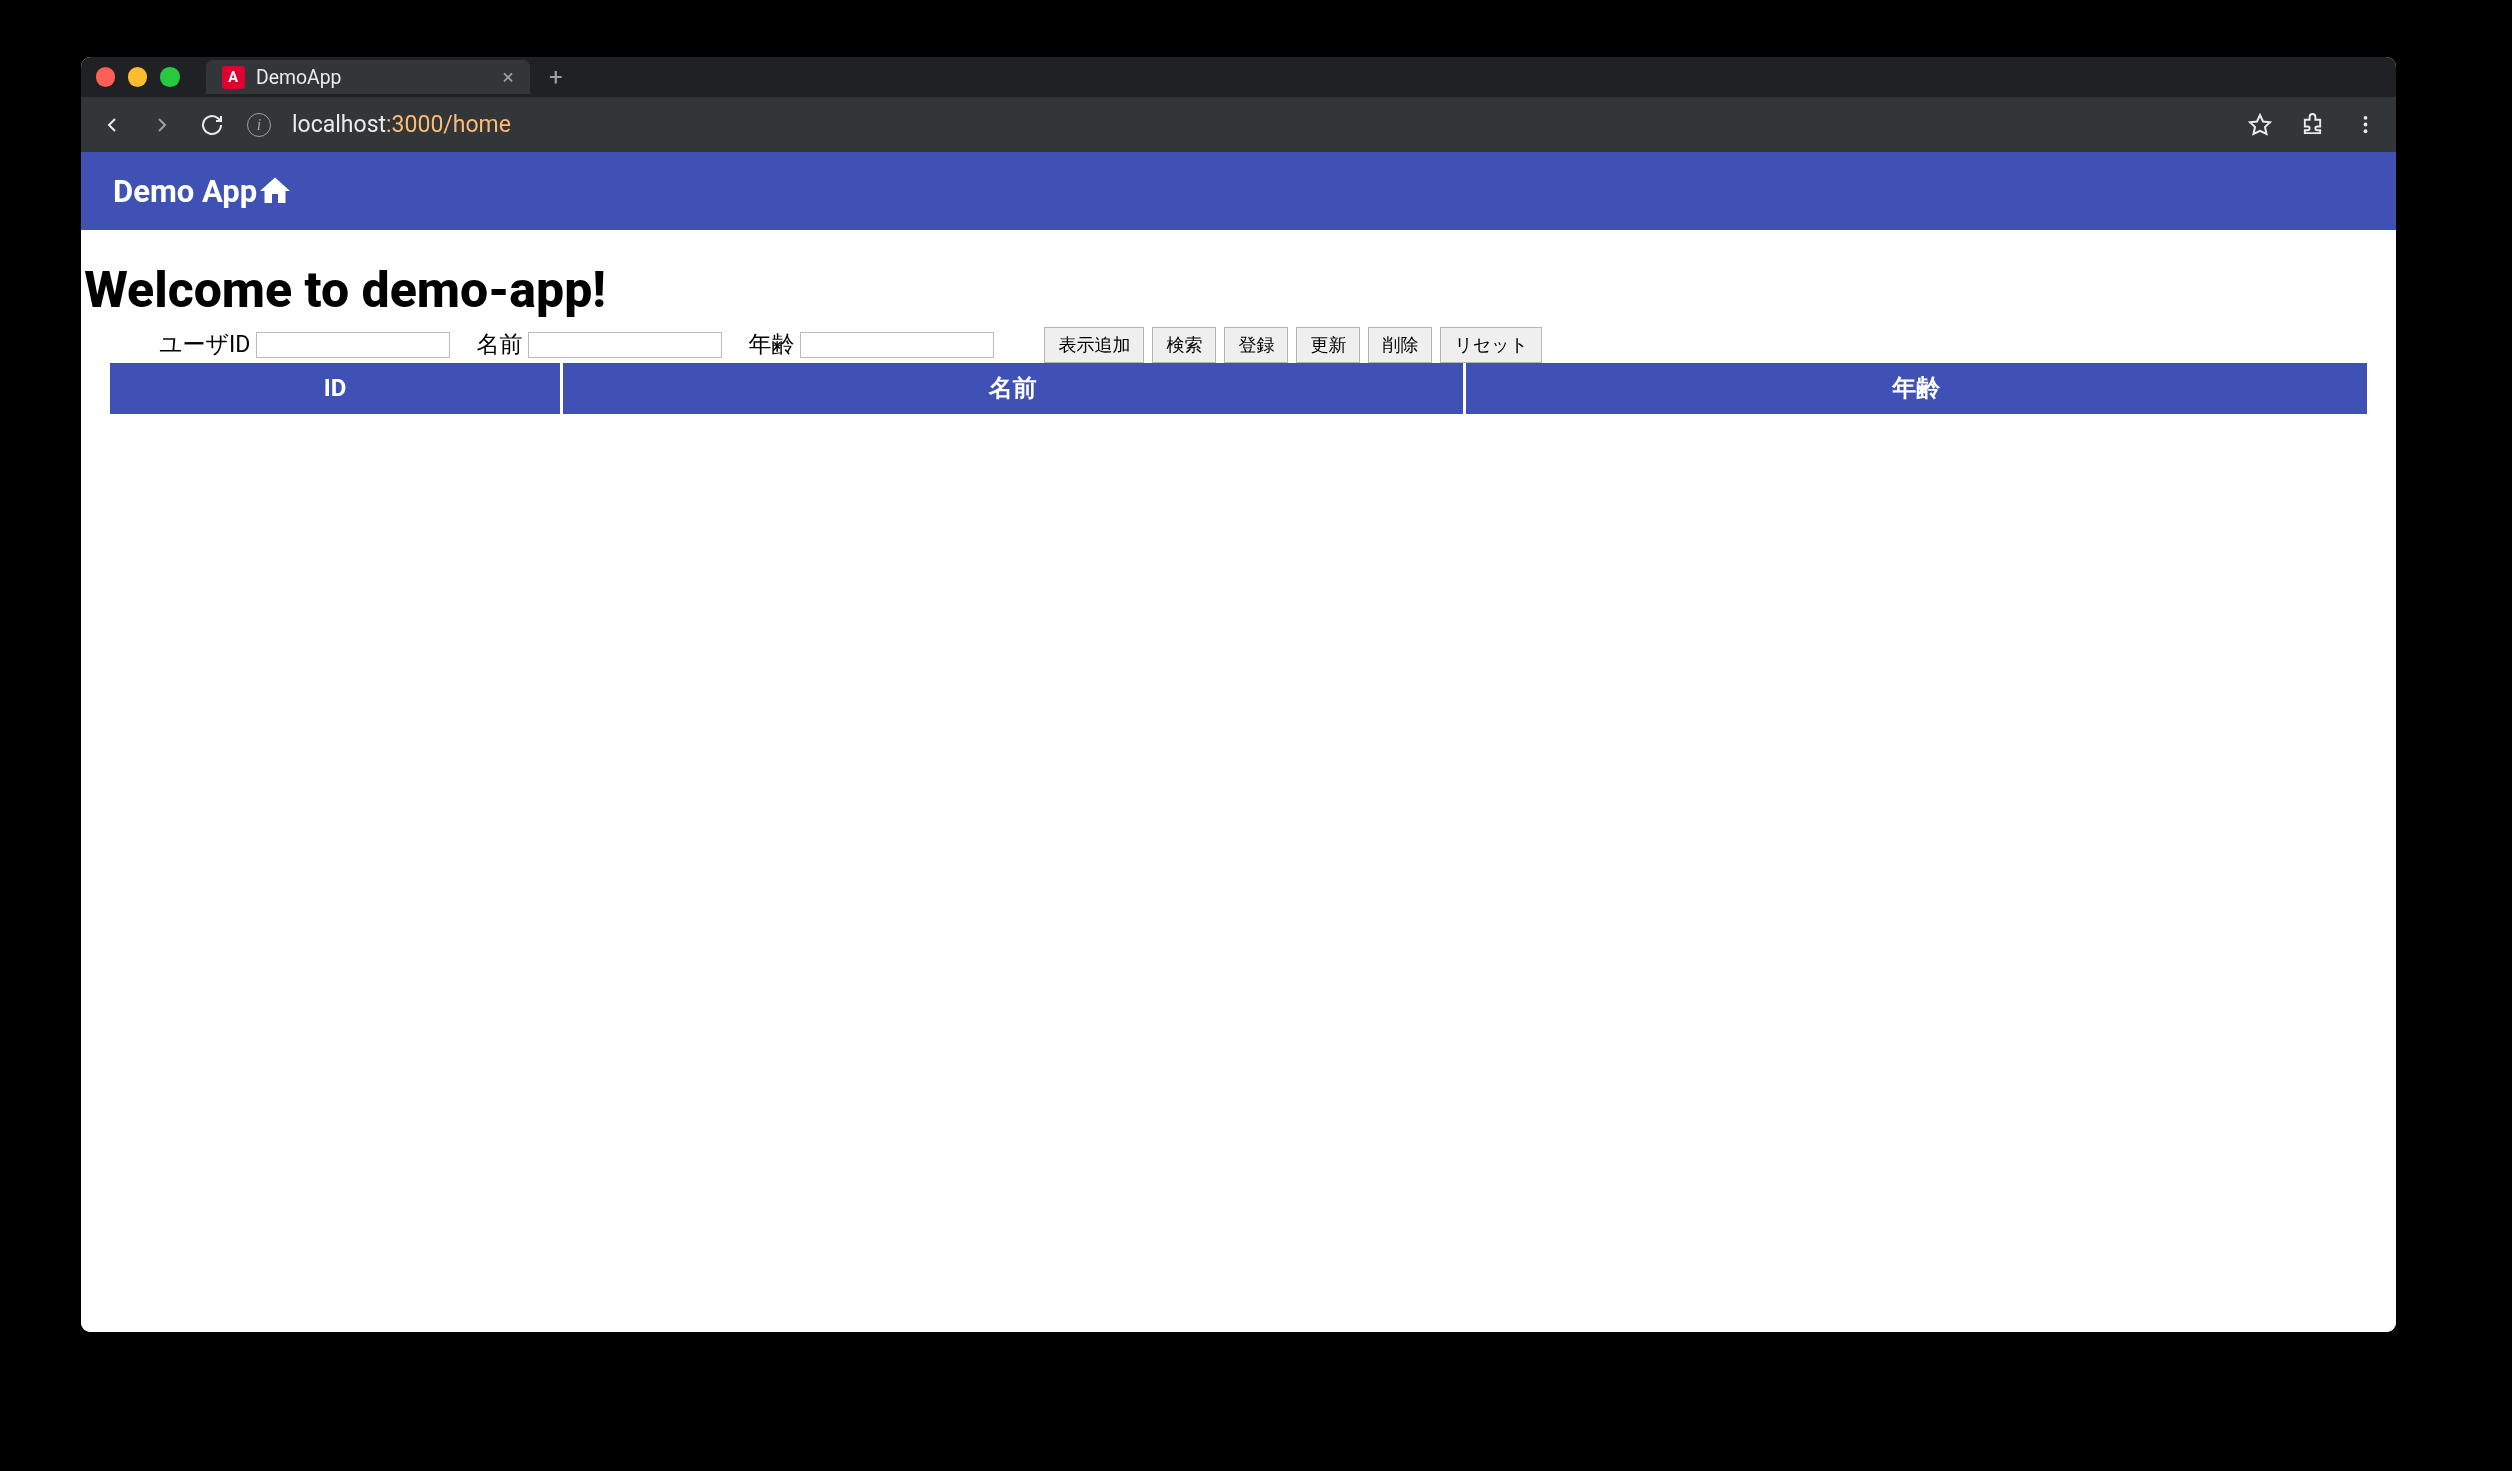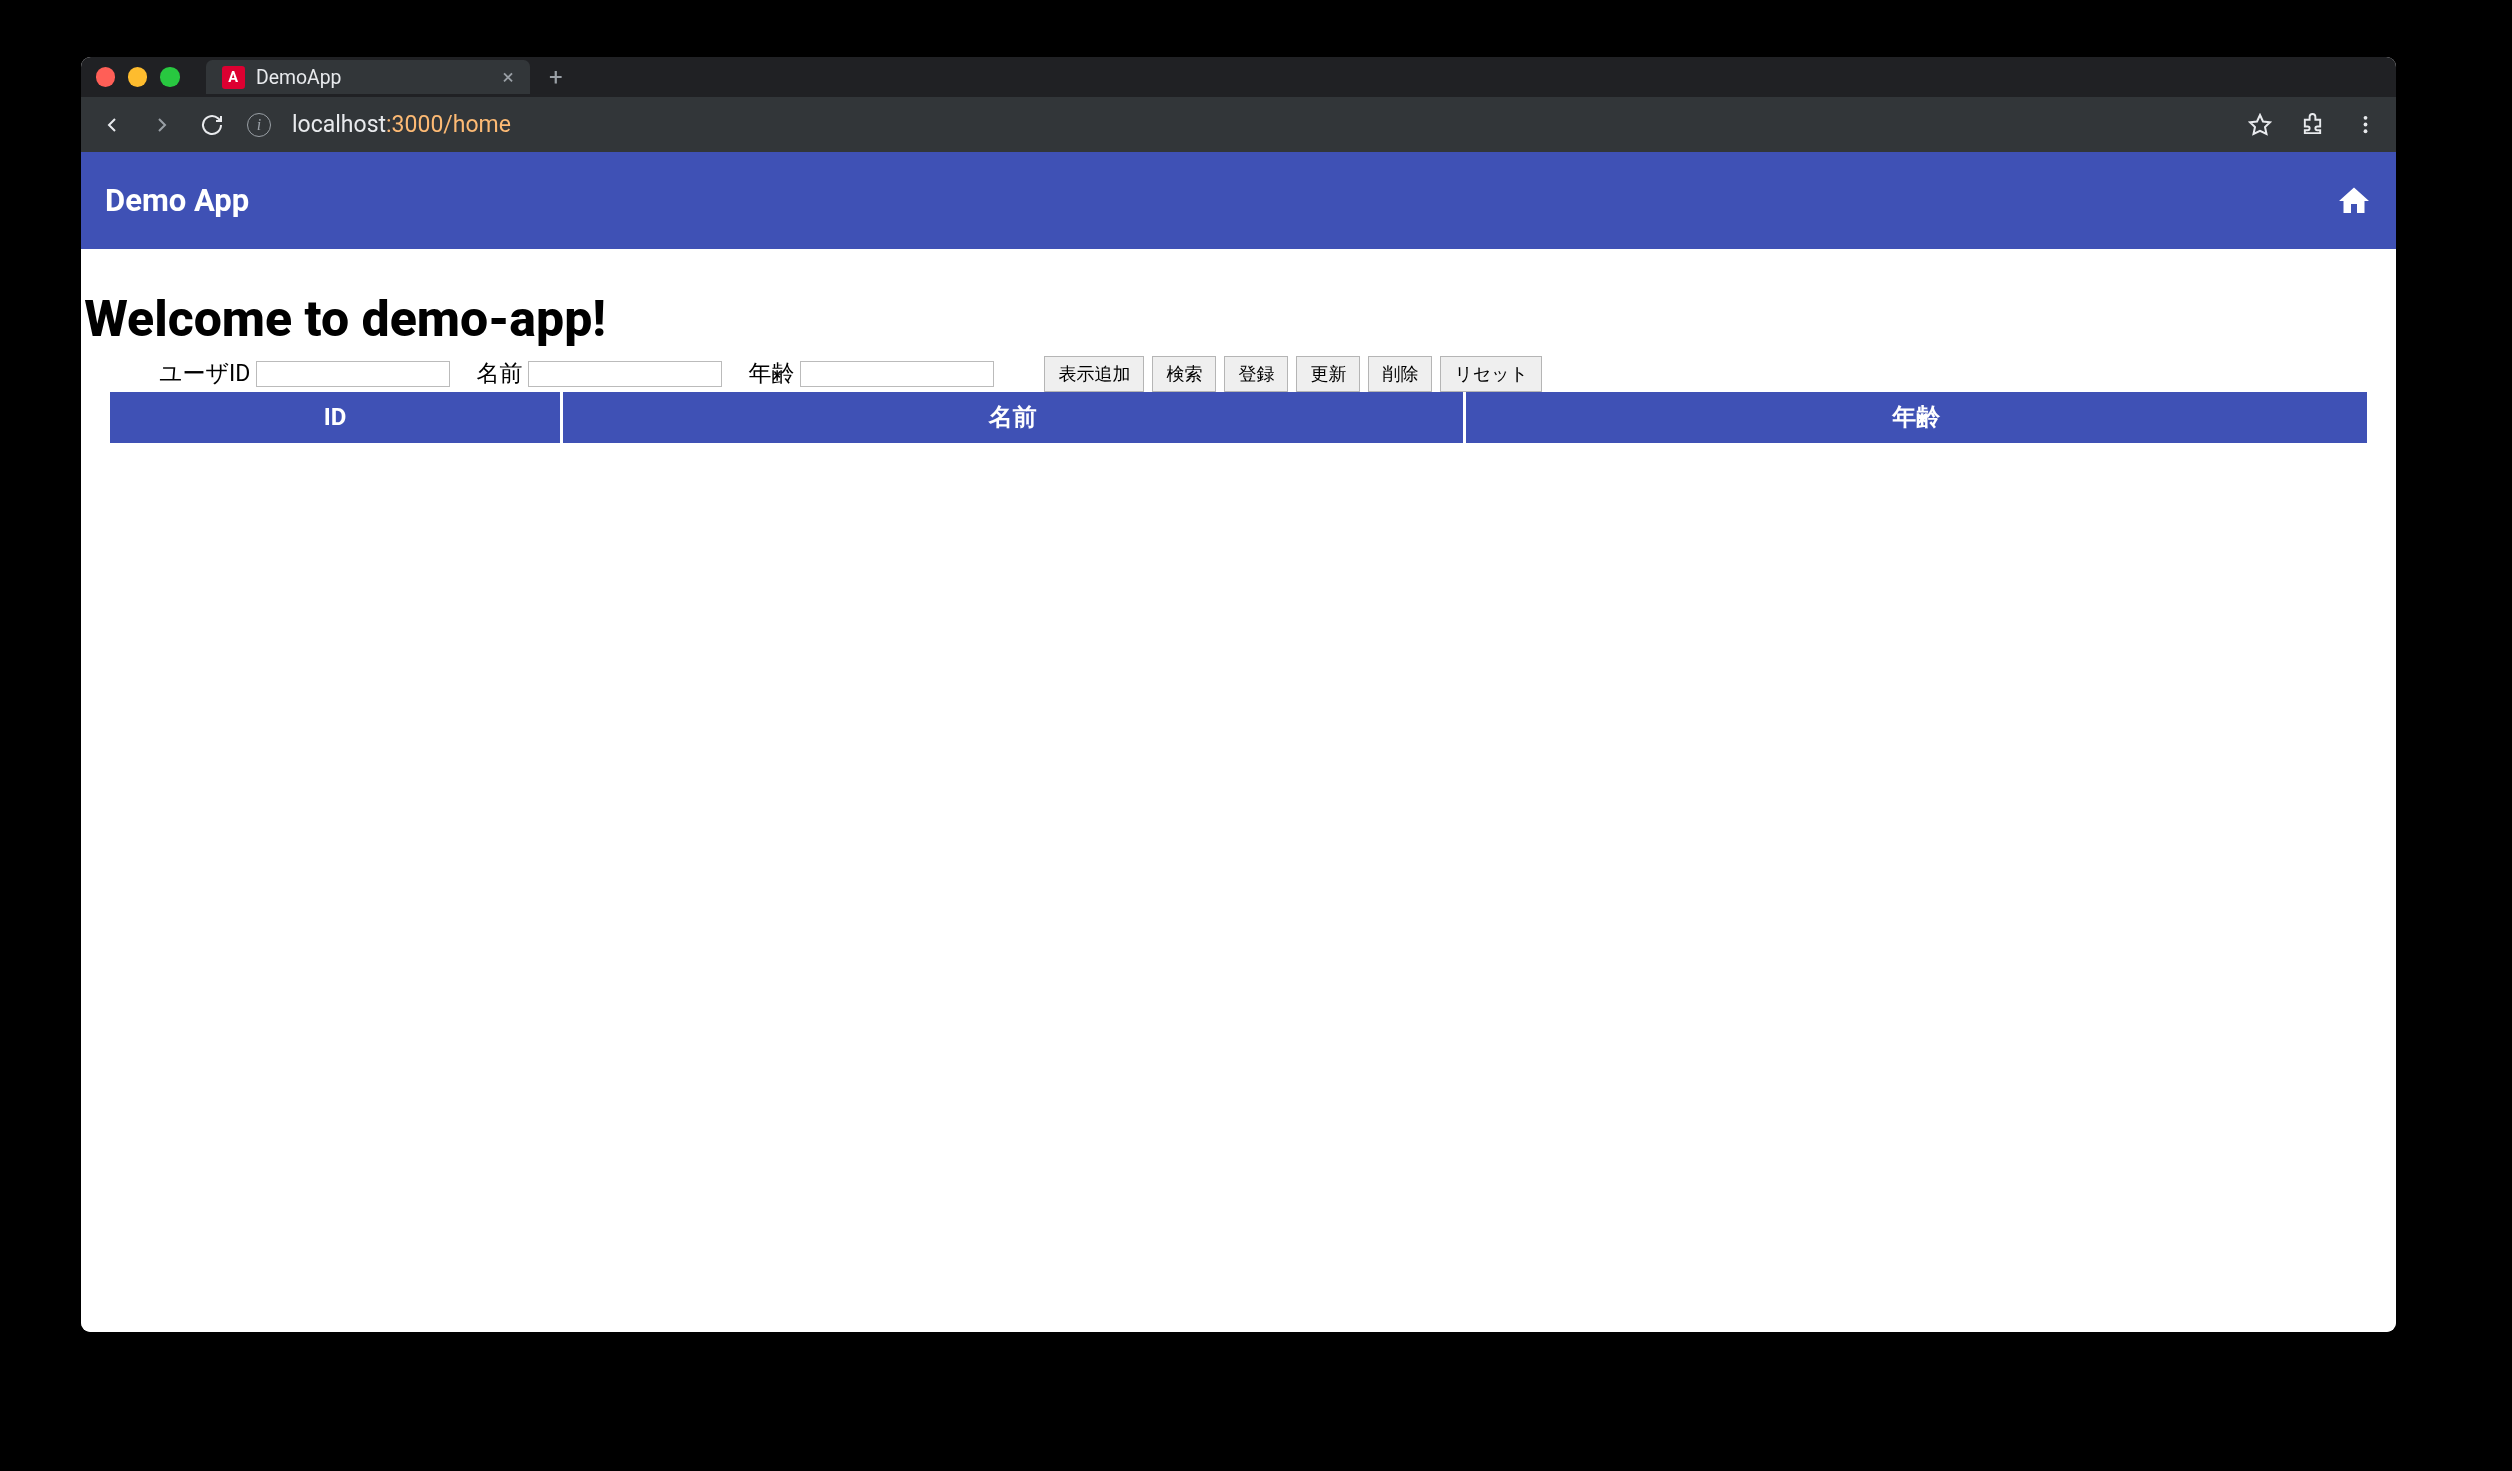--- a/index.html
+++ b/index.html
@@ -110,40 +110,39 @@
     .addr-right { display: flex; align-items: center; gap: 24px; color: #e8eaed; }
 
     
     .page {
       flex: 1;
       background: #fff;
       display: flex;
       flex-direction: column;
     }
     .app-toolbar {
-      height: 97px;
+      height: 78px;
       background: #3f51b5;
       color: #fff;
       display: flex;
       align-items: center;
-      padding: 0 24px;
-      justify-content: space-between;
+      padding: 0 32px;
     }
     .app-title {
       font-size: 31px;
       font-weight: 700;
     }
     .home-icon {
       width: 36px; height: 36px;
       cursor: pointer;
     }
     .welcome {
       font-size: 50px;
       font-weight: 800;
-      padding: 41px 0 8px 0;
+      padding: 31px 0 8px 0;
       margin-left: 3.2px;
     }
     .content-inner {
       padding: 0 29px;
     }
     .section-title {
       font-size: 36px;
       font-weight: 700;
       margin-top: 89px;
       margin-bottom: 57px;

